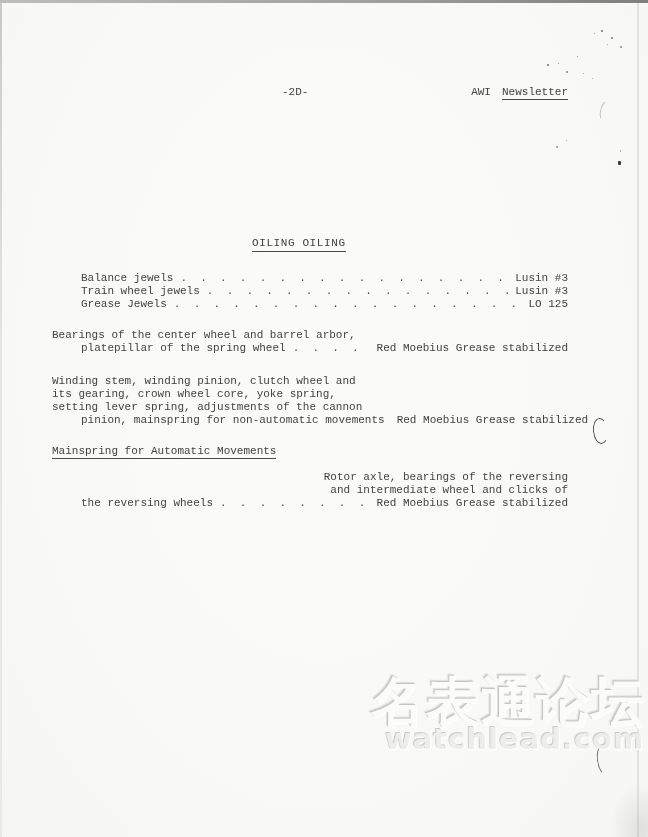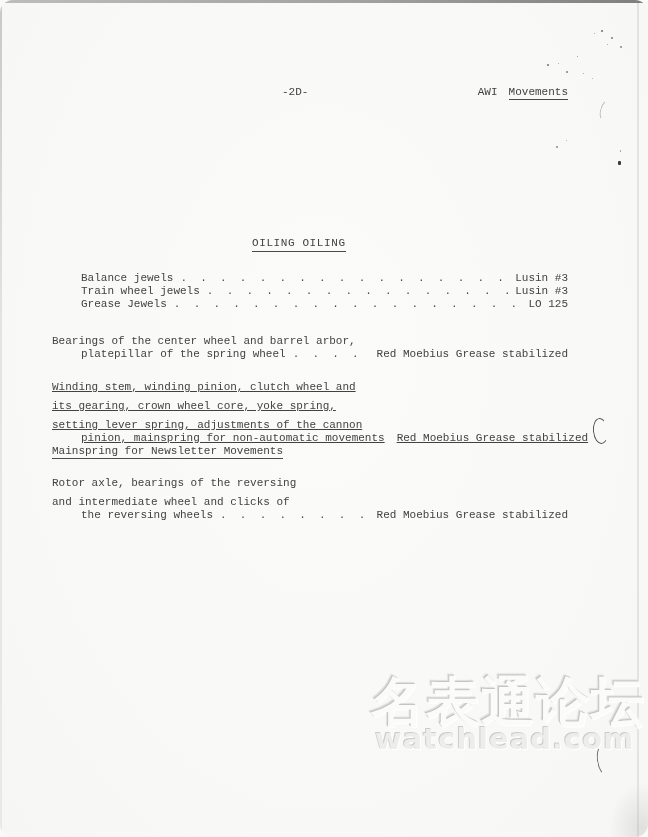--- a/index.html
+++ b/index.html
@@ -1,75 +1,75 @@
 <!DOCTYPE html>
 <html><head>
 <meta charset="utf-8">
 <style>
   html,body{margin:0;padding:0;background:#fafaf9;}
   .page{
     position:relative;width:648px;height:837px;overflow:hidden;
     background:radial-gradient(ellipse at 50% 42%, #fbfbfa 0%, #f8f8f6 75%, #f6f6f4 100%);
     font-family:"Liberation Mono","DejaVu Sans Mono",monospace;
-    font-size:11px;line-height:13px;color:#424242;border-radius:13px;
+    font-size:11px;line-height:13px;color:#424242;
   }
   .edge-top{position:absolute;top:0;left:0;right:0;height:3px;
     background:linear-gradient(90deg,#bdbdbd,#a2a2a2 55%,#7f7f7f);}
   .edge-left{position:absolute;top:3px;left:0;bottom:0;width:2px;
     background:linear-gradient(180deg,#c9c9c8,#e4e4e2 40%,#e9e9e7);}
   .edge-right{position:absolute;top:3px;left:637px;bottom:0;width:2px;background:#dcdcda;opacity:.75;}
   .corner-smudge{position:absolute;right:0;bottom:0;width:40px;height:56px;
     background:radial-gradient(ellipse at 85% 85%, rgba(165,165,165,.28), transparent 68%);}
 
   .header{position:absolute;top:86px;left:0;width:100%;height:14px;}
   .pgnum{position:absolute;left:282px;top:0;white-space:pre;}
   .pub{position:absolute;right:80px;top:0;white-space:pre;}
   .nl{margin-left:11px;}
   .u{border-bottom:1px solid #4a4a4a;padding-bottom:1px;}
 
   .title{position:absolute;left:252px;top:237px;letter-spacing:.6px;white-space:pre;}
 
   .block{position:absolute;left:52px;width:516px;}
   #jewels{top:272px;}
   #para-bearings{top:329px;}
-  #para-winding{top:375px;text-decoration:underline;}
+  #para-winding{top:375px;}
   #subheading{top:445px;}
-  #para-rotor{top:471px;}
+  #para-rotor{top:471px;text-align:right;}
 
-  .line{white-space:pre;margin-top:6px;}
+  .line{white-space:pre;}
   .row{display:flex;align-items:baseline;}
   .lbl{flex:0 0 auto;white-space:pre;padding-left:29px;}
   .leader{flex:1 1 0;min-width:0;overflow:hidden;white-space:pre;margin-left:7px;color:#4a4a4a;}
   .val{flex:0 0 auto;white-space:pre;margin-left:5px;}
 
   .watermark{position:absolute;left:371px;top:680px;font-family:"DejaVu Sans","Liberation Sans",sans-serif;font-weight:bold;}
   .wm-cjk{font-size:53px;line-height:44px;letter-spacing:2px;color:#fbfbfa;
     text-shadow:-1px -1px 0 #c5c5c4, -2px -2px 1px rgba(214,214,212,.8), 1px 1px 0 #ffffff;}
-  .wm-domain{margin-left:4px;font-size:29px;line-height:30px;letter-spacing:1px;color:#ededeb;
+  .wm-domain{margin-left:14px;font-size:29px;line-height:30px;letter-spacing:1px;color:#ededeb;
     text-shadow:-1px -1px 0 #cbcbca, 1px 1px 0 #ffffff;}
 
   .spk{position:absolute;border-radius:50%;}
   .cres{position:absolute;border-radius:50%;border:1.4px solid transparent;}
   #cres1{left:600px;top:100px;width:11px;height:20px;border-left-color:#bdbdbd;transform:rotate(14deg);}
   #cres2{left:593px;top:418px;width:13px;height:24px;border-color:#525252;border-right-color:transparent;transform:rotate(-6deg);border-width:1.6px;}
   #cres3{left:597px;top:745px;width:12px;height:28px;border-left-color:#6a6a6a;transform:rotate(-8deg);}
 </style>
 </head>
 <body>
 
 <div class="page">
 
   <div class="edge-top"></div>
   <div class="edge-left"></div>
   <div class="edge-right"></div>
   <div class="corner-smudge"></div>
 
   <div class="header">
     <span class="pgnum">-2D-</span>
-    <span class="pub"><span>AWI</span><span class="u nl">Movements</span></span>
+    <span class="pub"><span>AWI</span><span class="u nl">Newsletter</span></span>
   </div>
 
   <div class="title u">OILING OILING</div>
 
   <div class="block" id="jewels">
     <div class="row">
       <span class="lbl">Balance jewels</span>
       <span class="leader">.  .  .  .  .  .  .  .  .  .  .  .  .  .  .  .  .  .  .  .  .  .  .  .  .  .  .  .  .  .</span>
       <span class="val">Lusin #3</span>
     </div>
@@ -99,21 +99,21 @@
     <div class="line">its gearing, crown wheel core, yoke spring,</div>
     <div class="line">setting lever spring, adjustments of the cannon</div>
     <div class="row">
       <span class="lbl">pinion, mainspring for non-automatic movements</span>
       <span class="leader">.  .  .  .  .  .  .  .  .  .  .  .  .  .  .  .  .  .  .  .  .  .  .  .  .  .  .  .  .  .</span>
       <span class="val">Red Moebius Grease stabilized</span>
     </div>
   </div>
 
   <div class="block" id="subheading">
-    <span class="u">Mainspring for Newsletter Movements</span>
+    <span class="u">Mainspring for Automatic Movements</span>
   </div>
 
   <div class="block" id="para-rotor">
     <div class="line">Rotor axle, bearings of the reversing</div>
     <div class="line">and intermediate wheel and clicks of</div>
     <div class="row">
       <span class="lbl">the reversing wheels</span>
       <span class="leader">.  .  .  .  .  .  .  .  .  .  .  .  .  .  .  .  .  .  .  .  .  .  .  .  .  .  .  .  .  .</span>
       <span class="val">Red Moebius Grease stabilized</span>
     </div>

